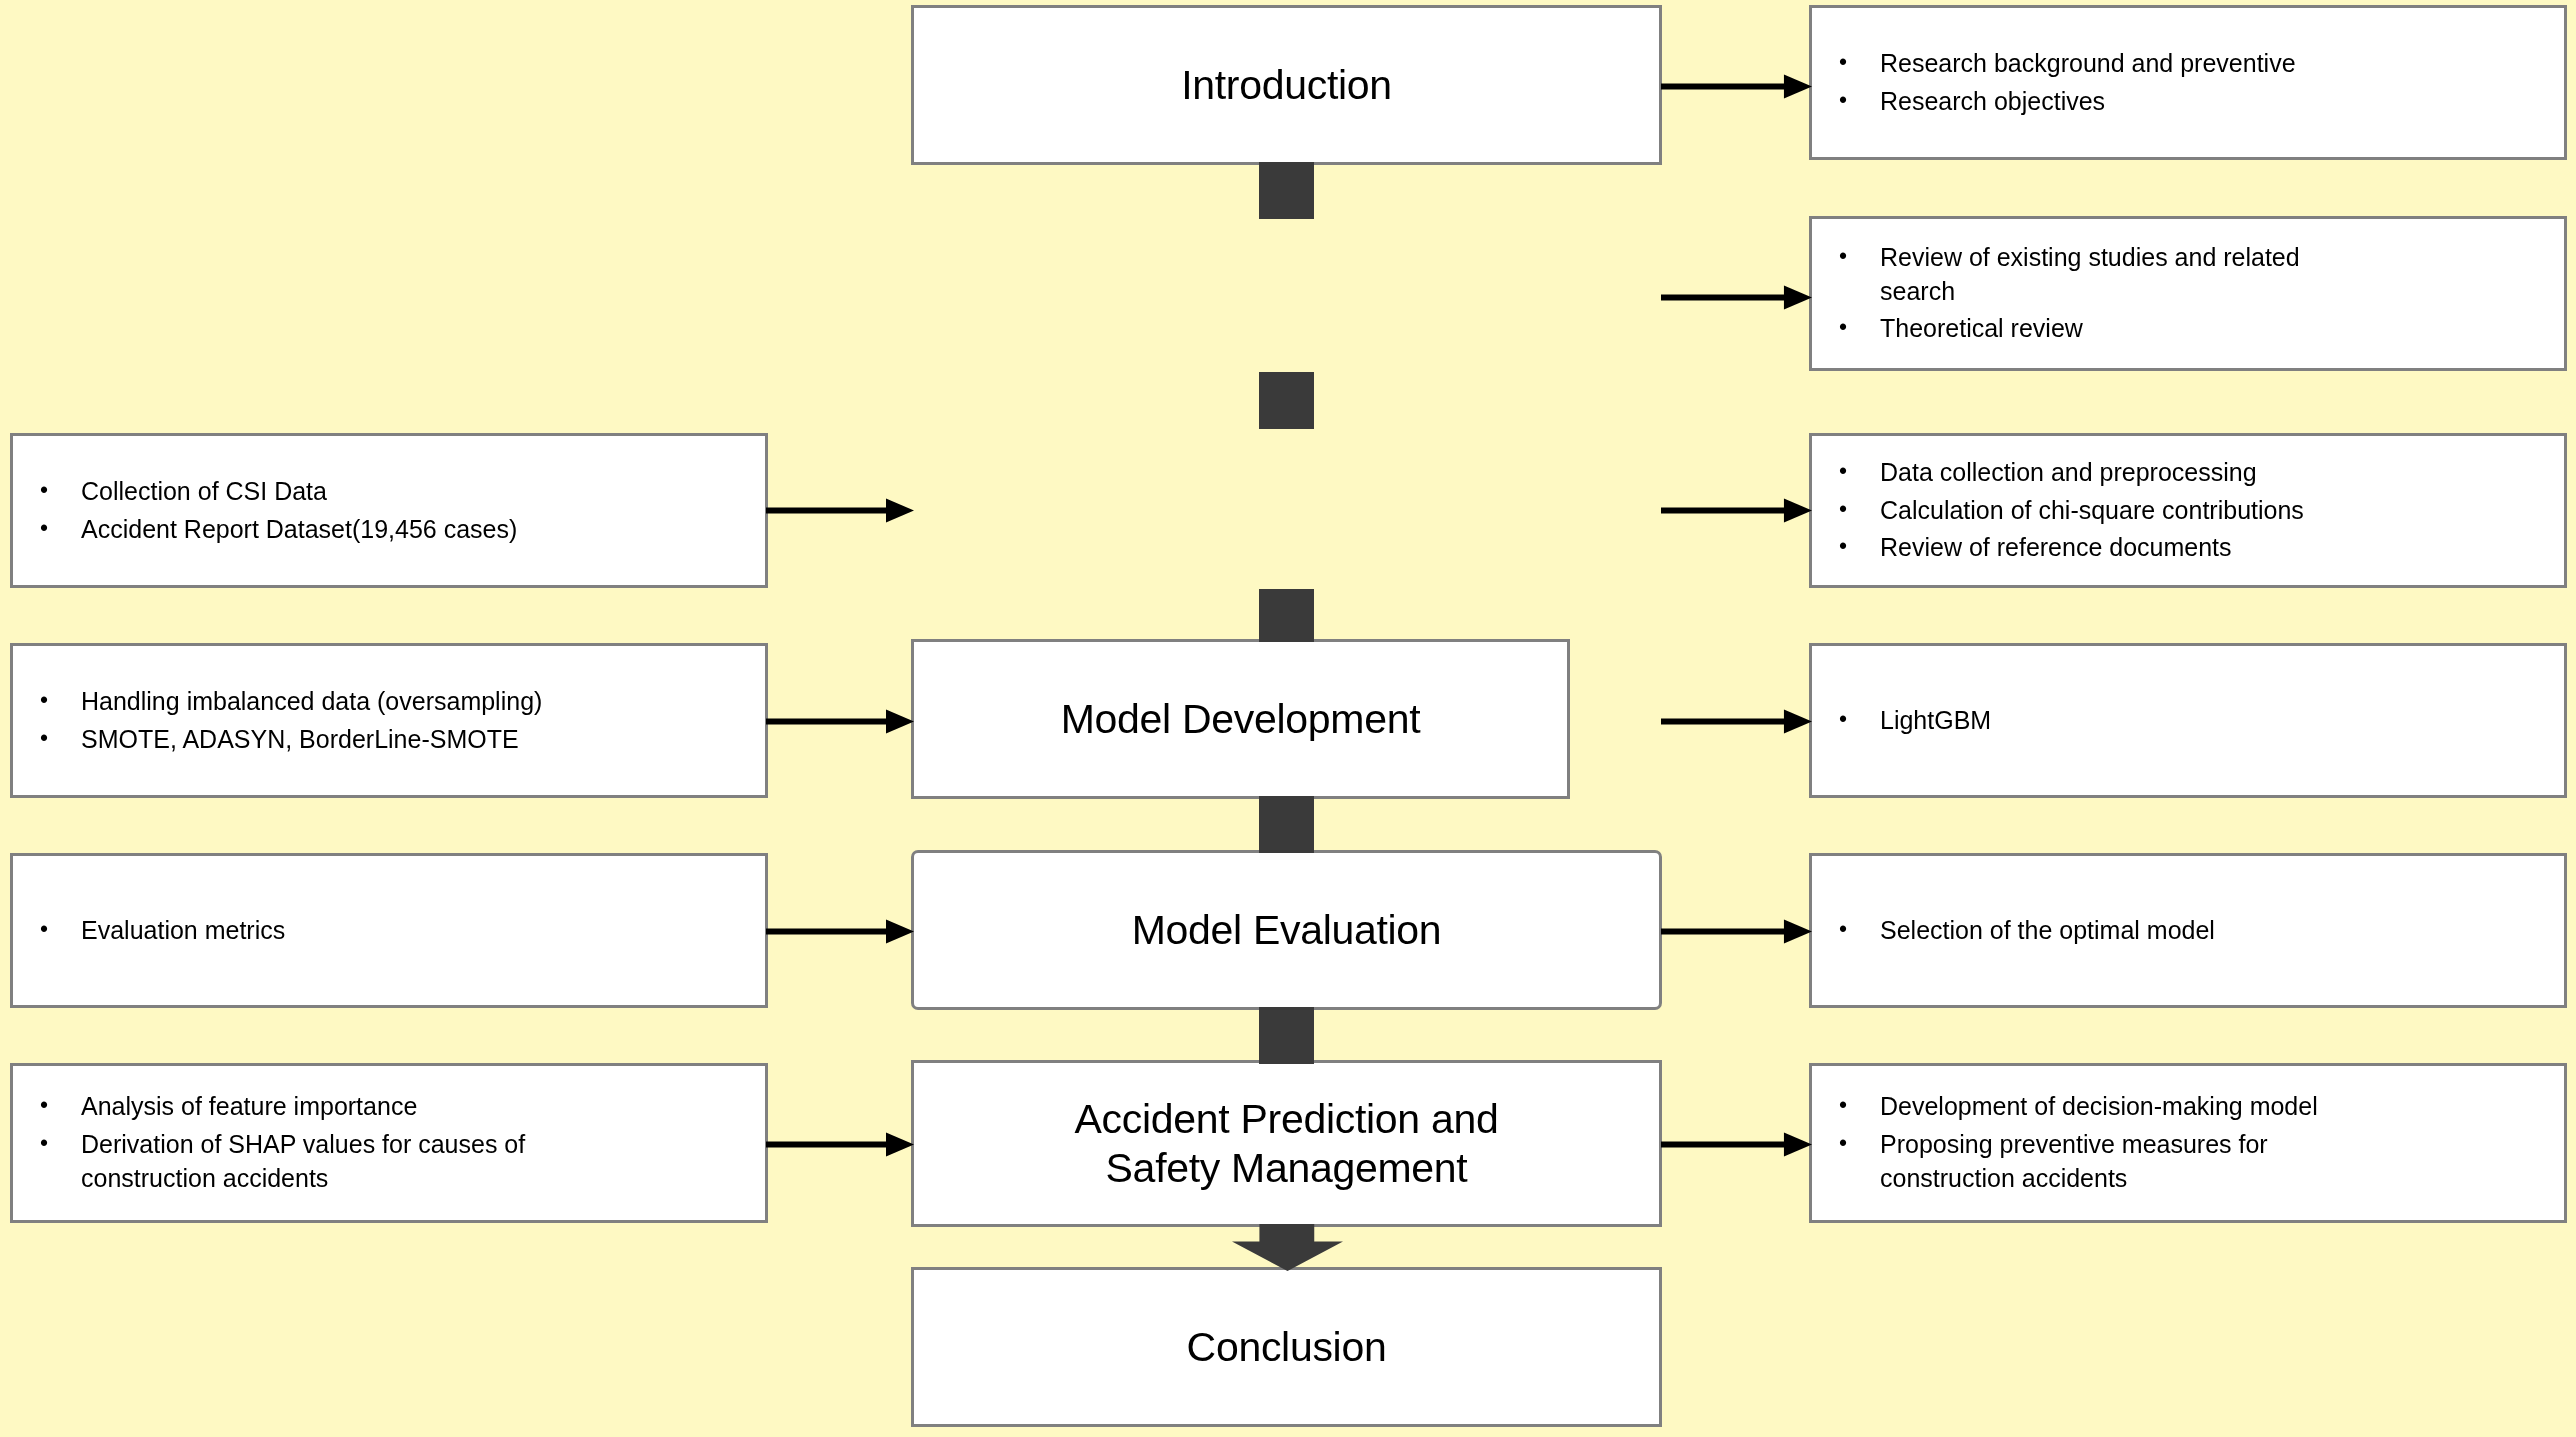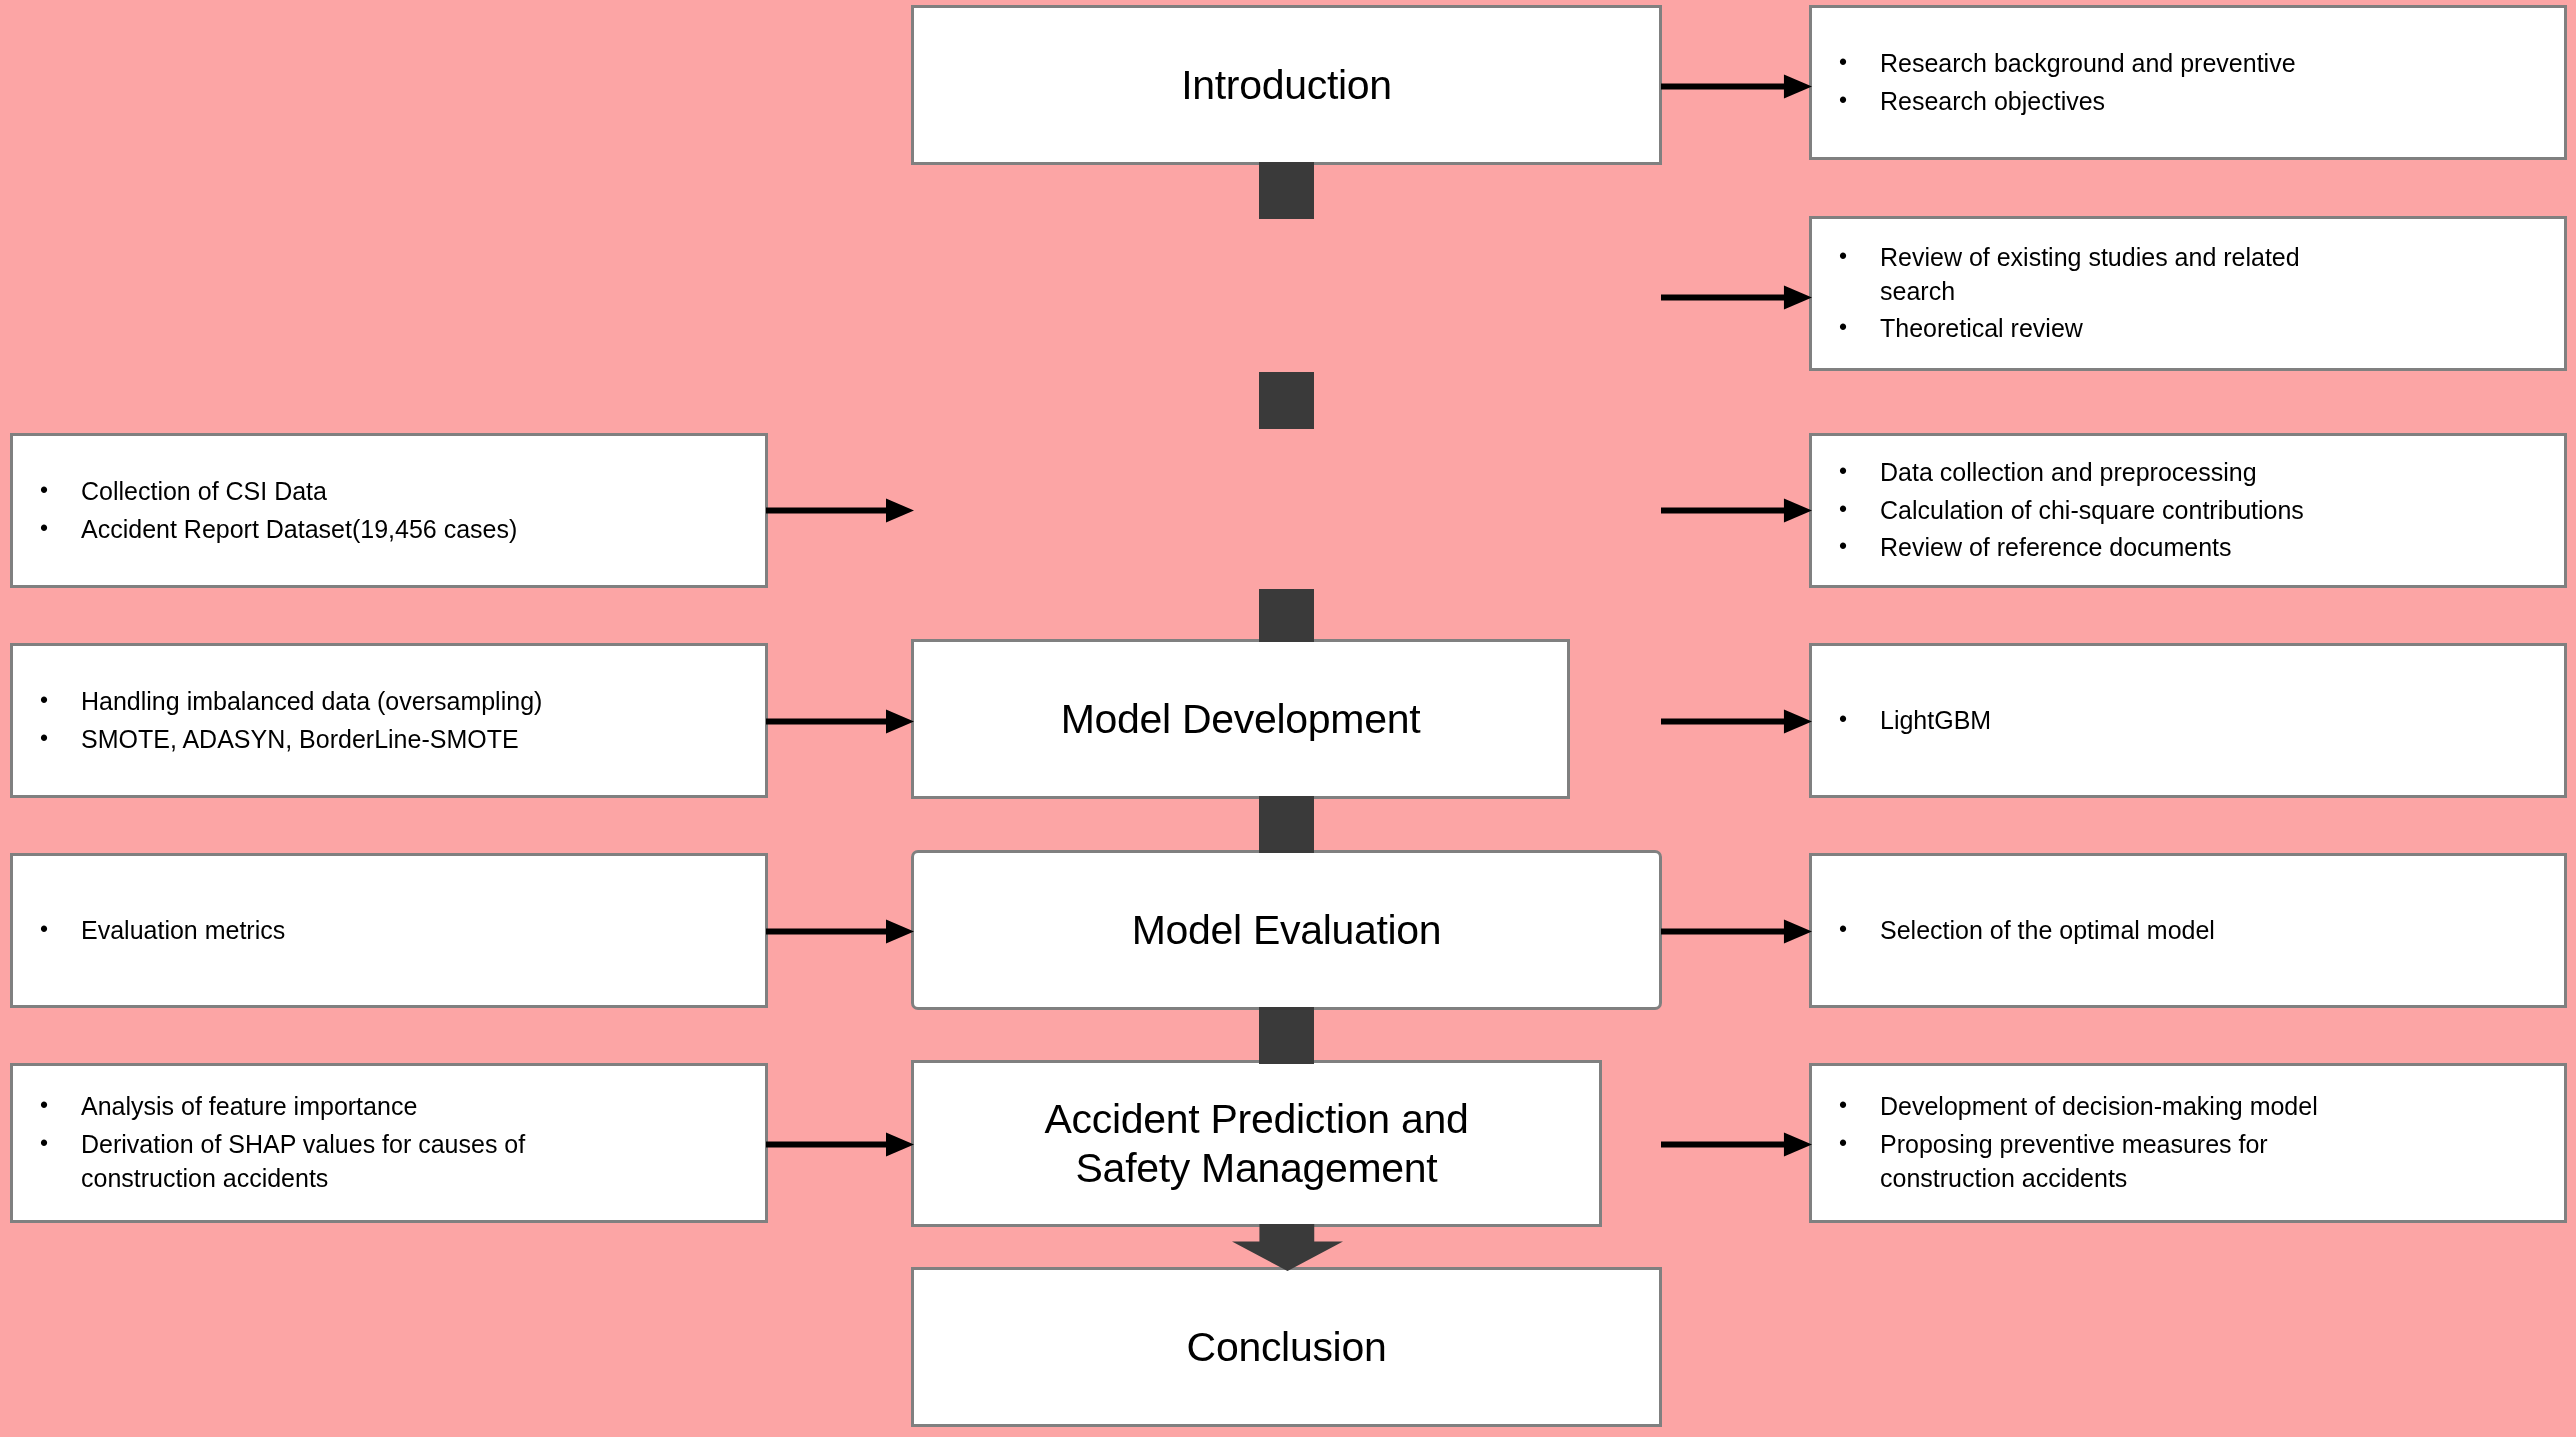--- a/index.html
+++ b/index.html
@@ -9,21 +9,21 @@
     background: #ffffff;
   }
   body {
     font-family: "Liberation Sans", "DejaVu Sans", sans-serif;
     color: #000000;
   }
   #canvas {
     position: relative;
     width: 2576px;
     height: 1437px;
-    background: #fca5a5;
+    background: #fef9c3;
     overflow: hidden;
   }
 
   
   .box {
     position: absolute;
     box-sizing: border-box;
     background: #ffffff;
     border: 3.3px solid #808080;
   }
@@ -111,21 +111,21 @@
 
 
   <div class="box stage-box" style="left:911px; top:639px; width:659px; height:160px;">
     <span class="stage-label">Model Development</span>
   </div>
 
   <div class="box stage-box" style="left:911px; top:850px; width:751px; height:160px;border-radius:7px;">
     <span class="stage-label">Model Evaluation</span>
   </div>
 
-  <div class="box stage-box" style="left:911px; top:1060px; width:691px; height:167px;">
+  <div class="box stage-box" style="left:911px; top:1060px; width:751px; height:167px;">
     <span class="stage-label">Accident Prediction and
 Safety Management</span>
   </div>
 
   <div class="box stage-box" style="left:911px; top:1267px; width:751px; height:160px;">
     <span class="stage-label">Conclusion</span>
   </div>
 
   <div class="v-connector" style="left:1259px; top:162px; height:57px;"></div>
   <div class="v-connector" style="left:1259px; top:372px; height:57px;"></div>

